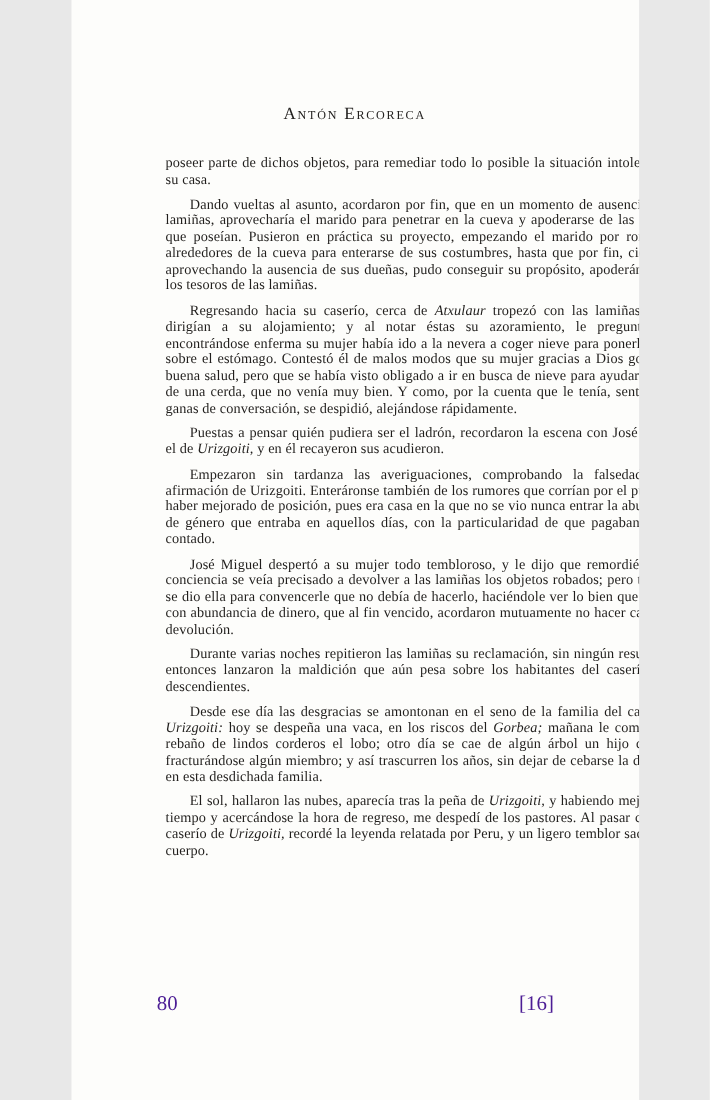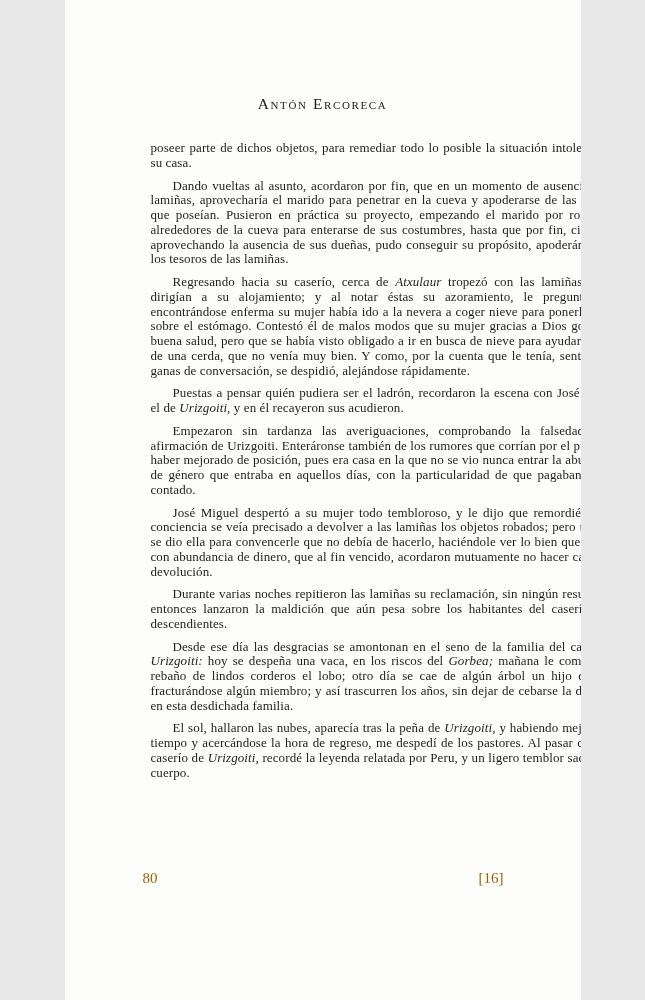--- a/index.html
+++ b/index.html
@@ -41,23 +41,23 @@
   .text-block p {
     margin: 8px;
     padding: 0;
     text-indent: 22px;
   }
   .text-block p.noindent { text-indent: 0; }
   .text-block p.spaced { margin-top: 10px; }
   .text-block i { }
   .folio {
     position: absolute;
-    top: 870px;
-    font-size: 15px;
-    color: #a16207;
+    top: 902px;
+    font-size: 19px;
+    color: #4c1d95;
   }
   .folio-left  { left: 78px; }
   .folio-right { right: 77px; margin-left: 26px; }
 </style>
 </head>
 <body>
 
 <div class="page">
 
   <div class="running-head">Antón Ercoreca</div>

